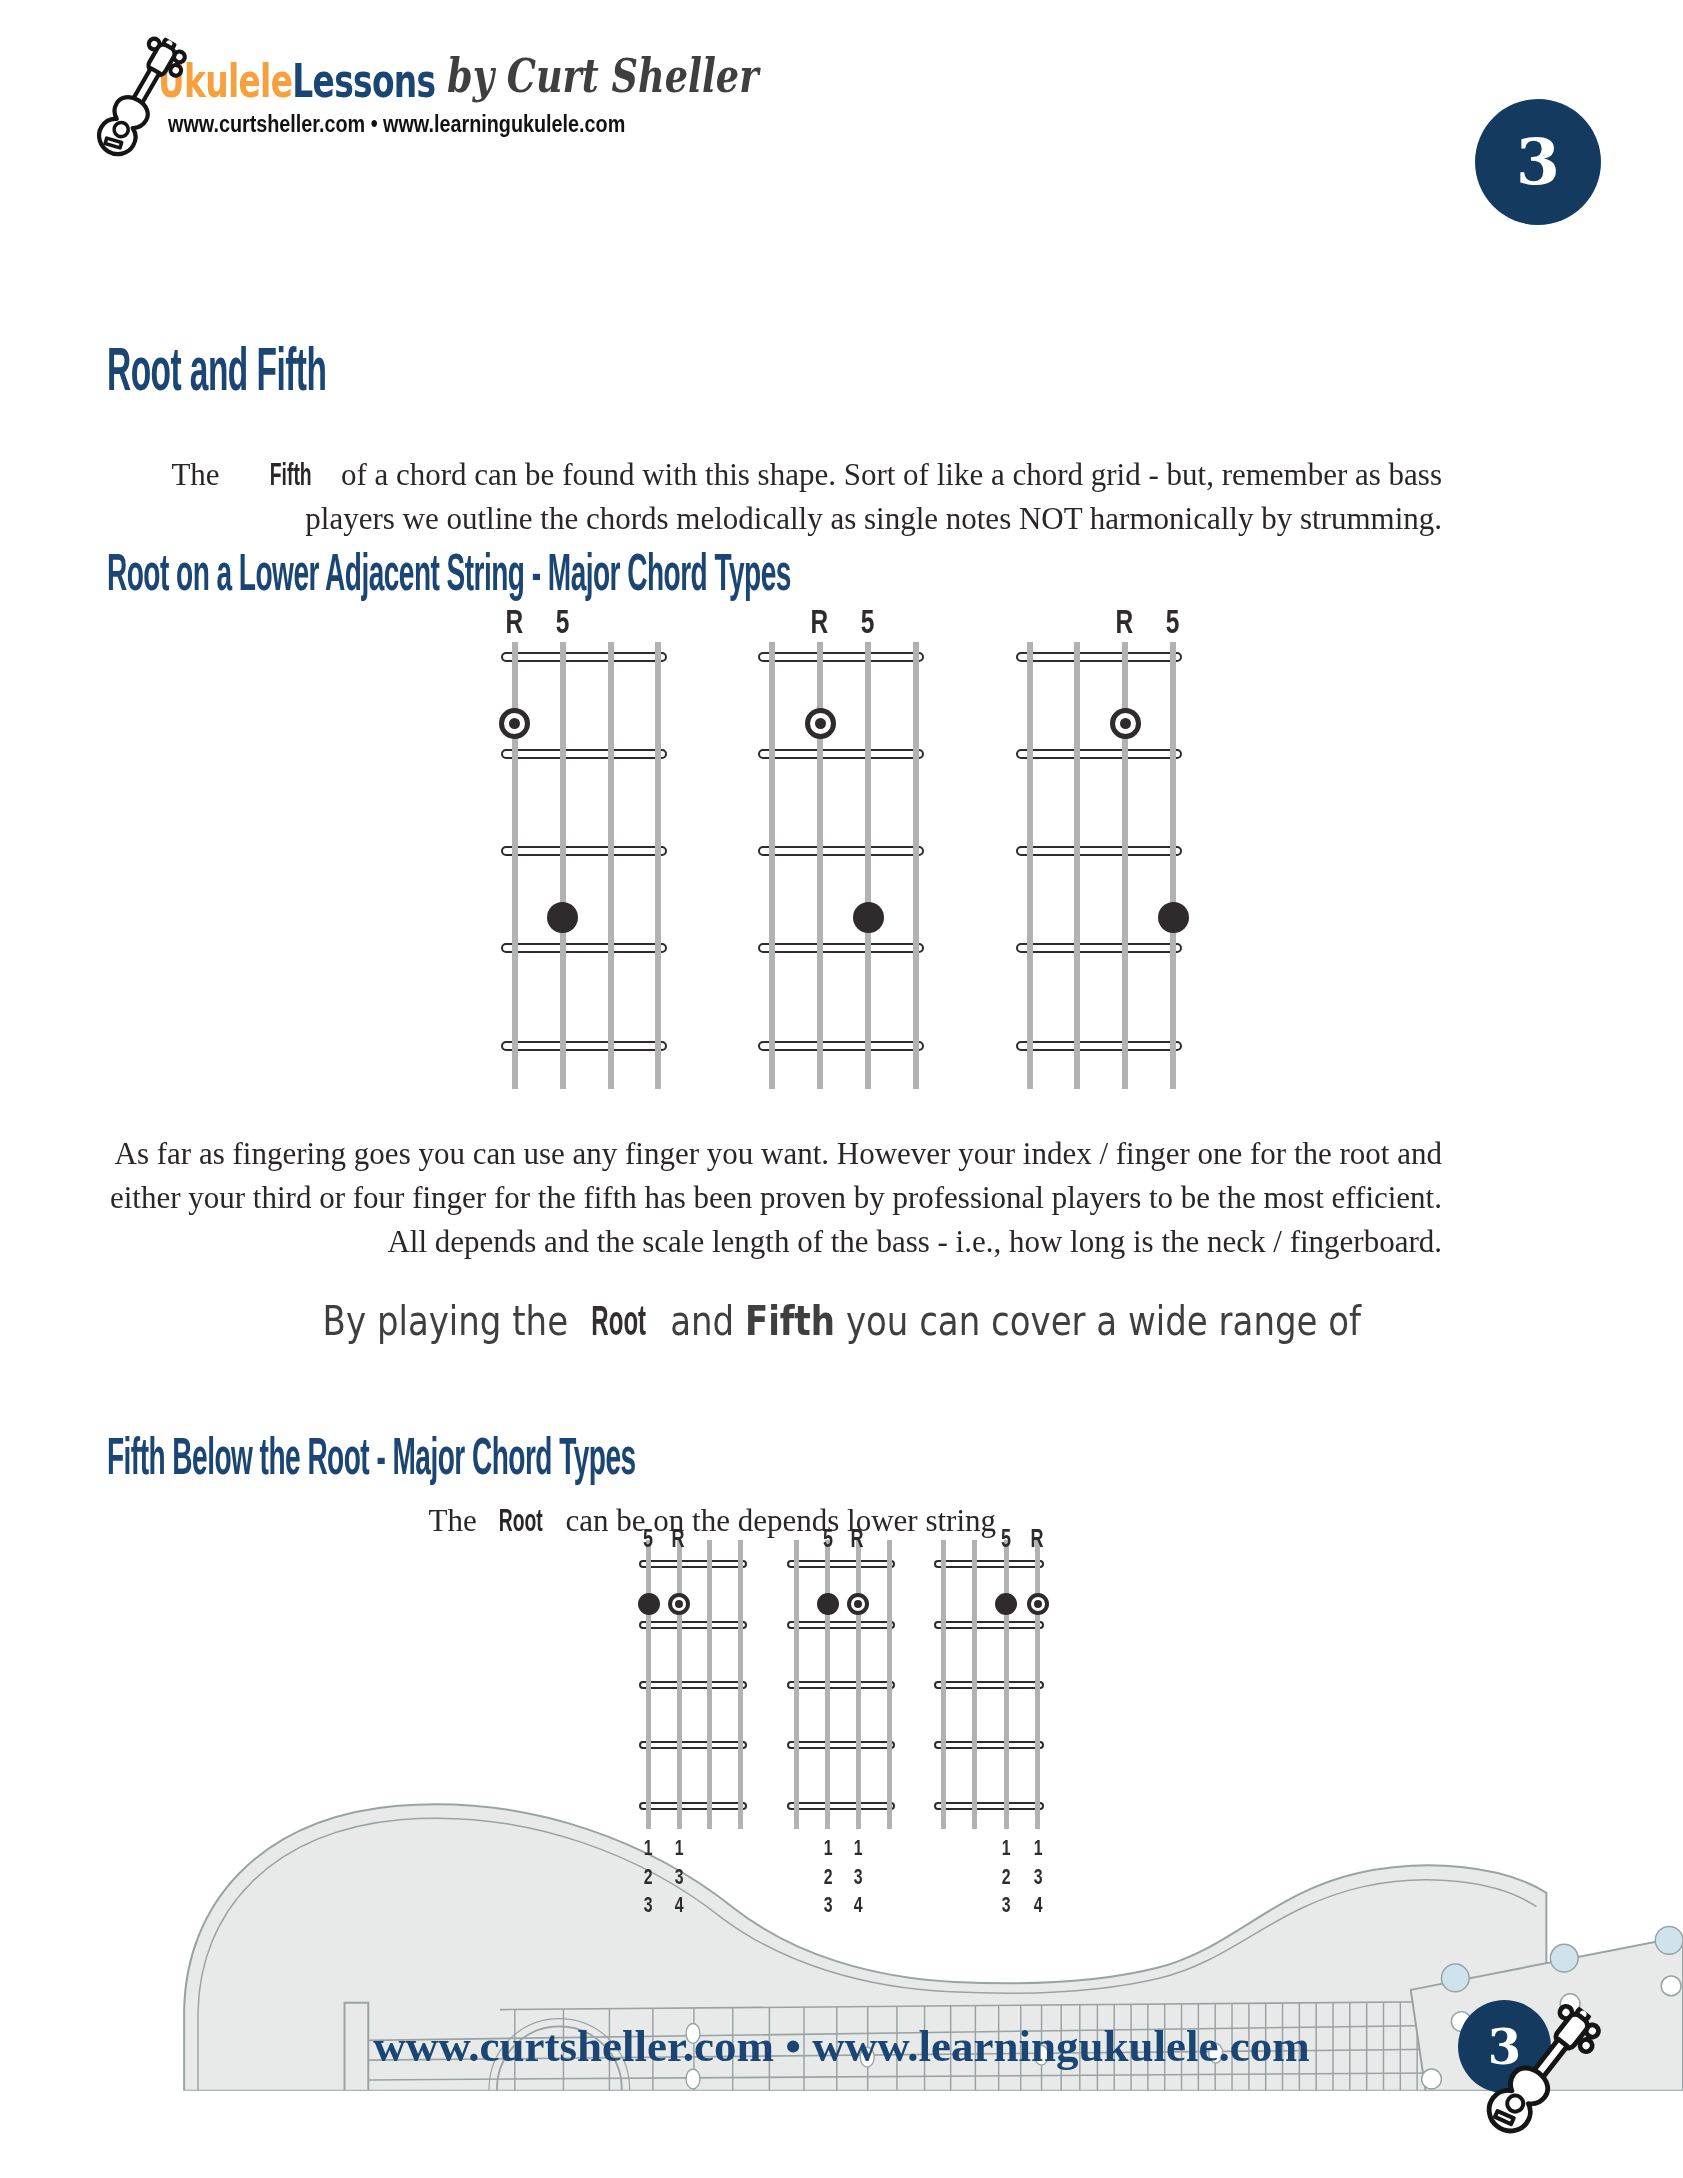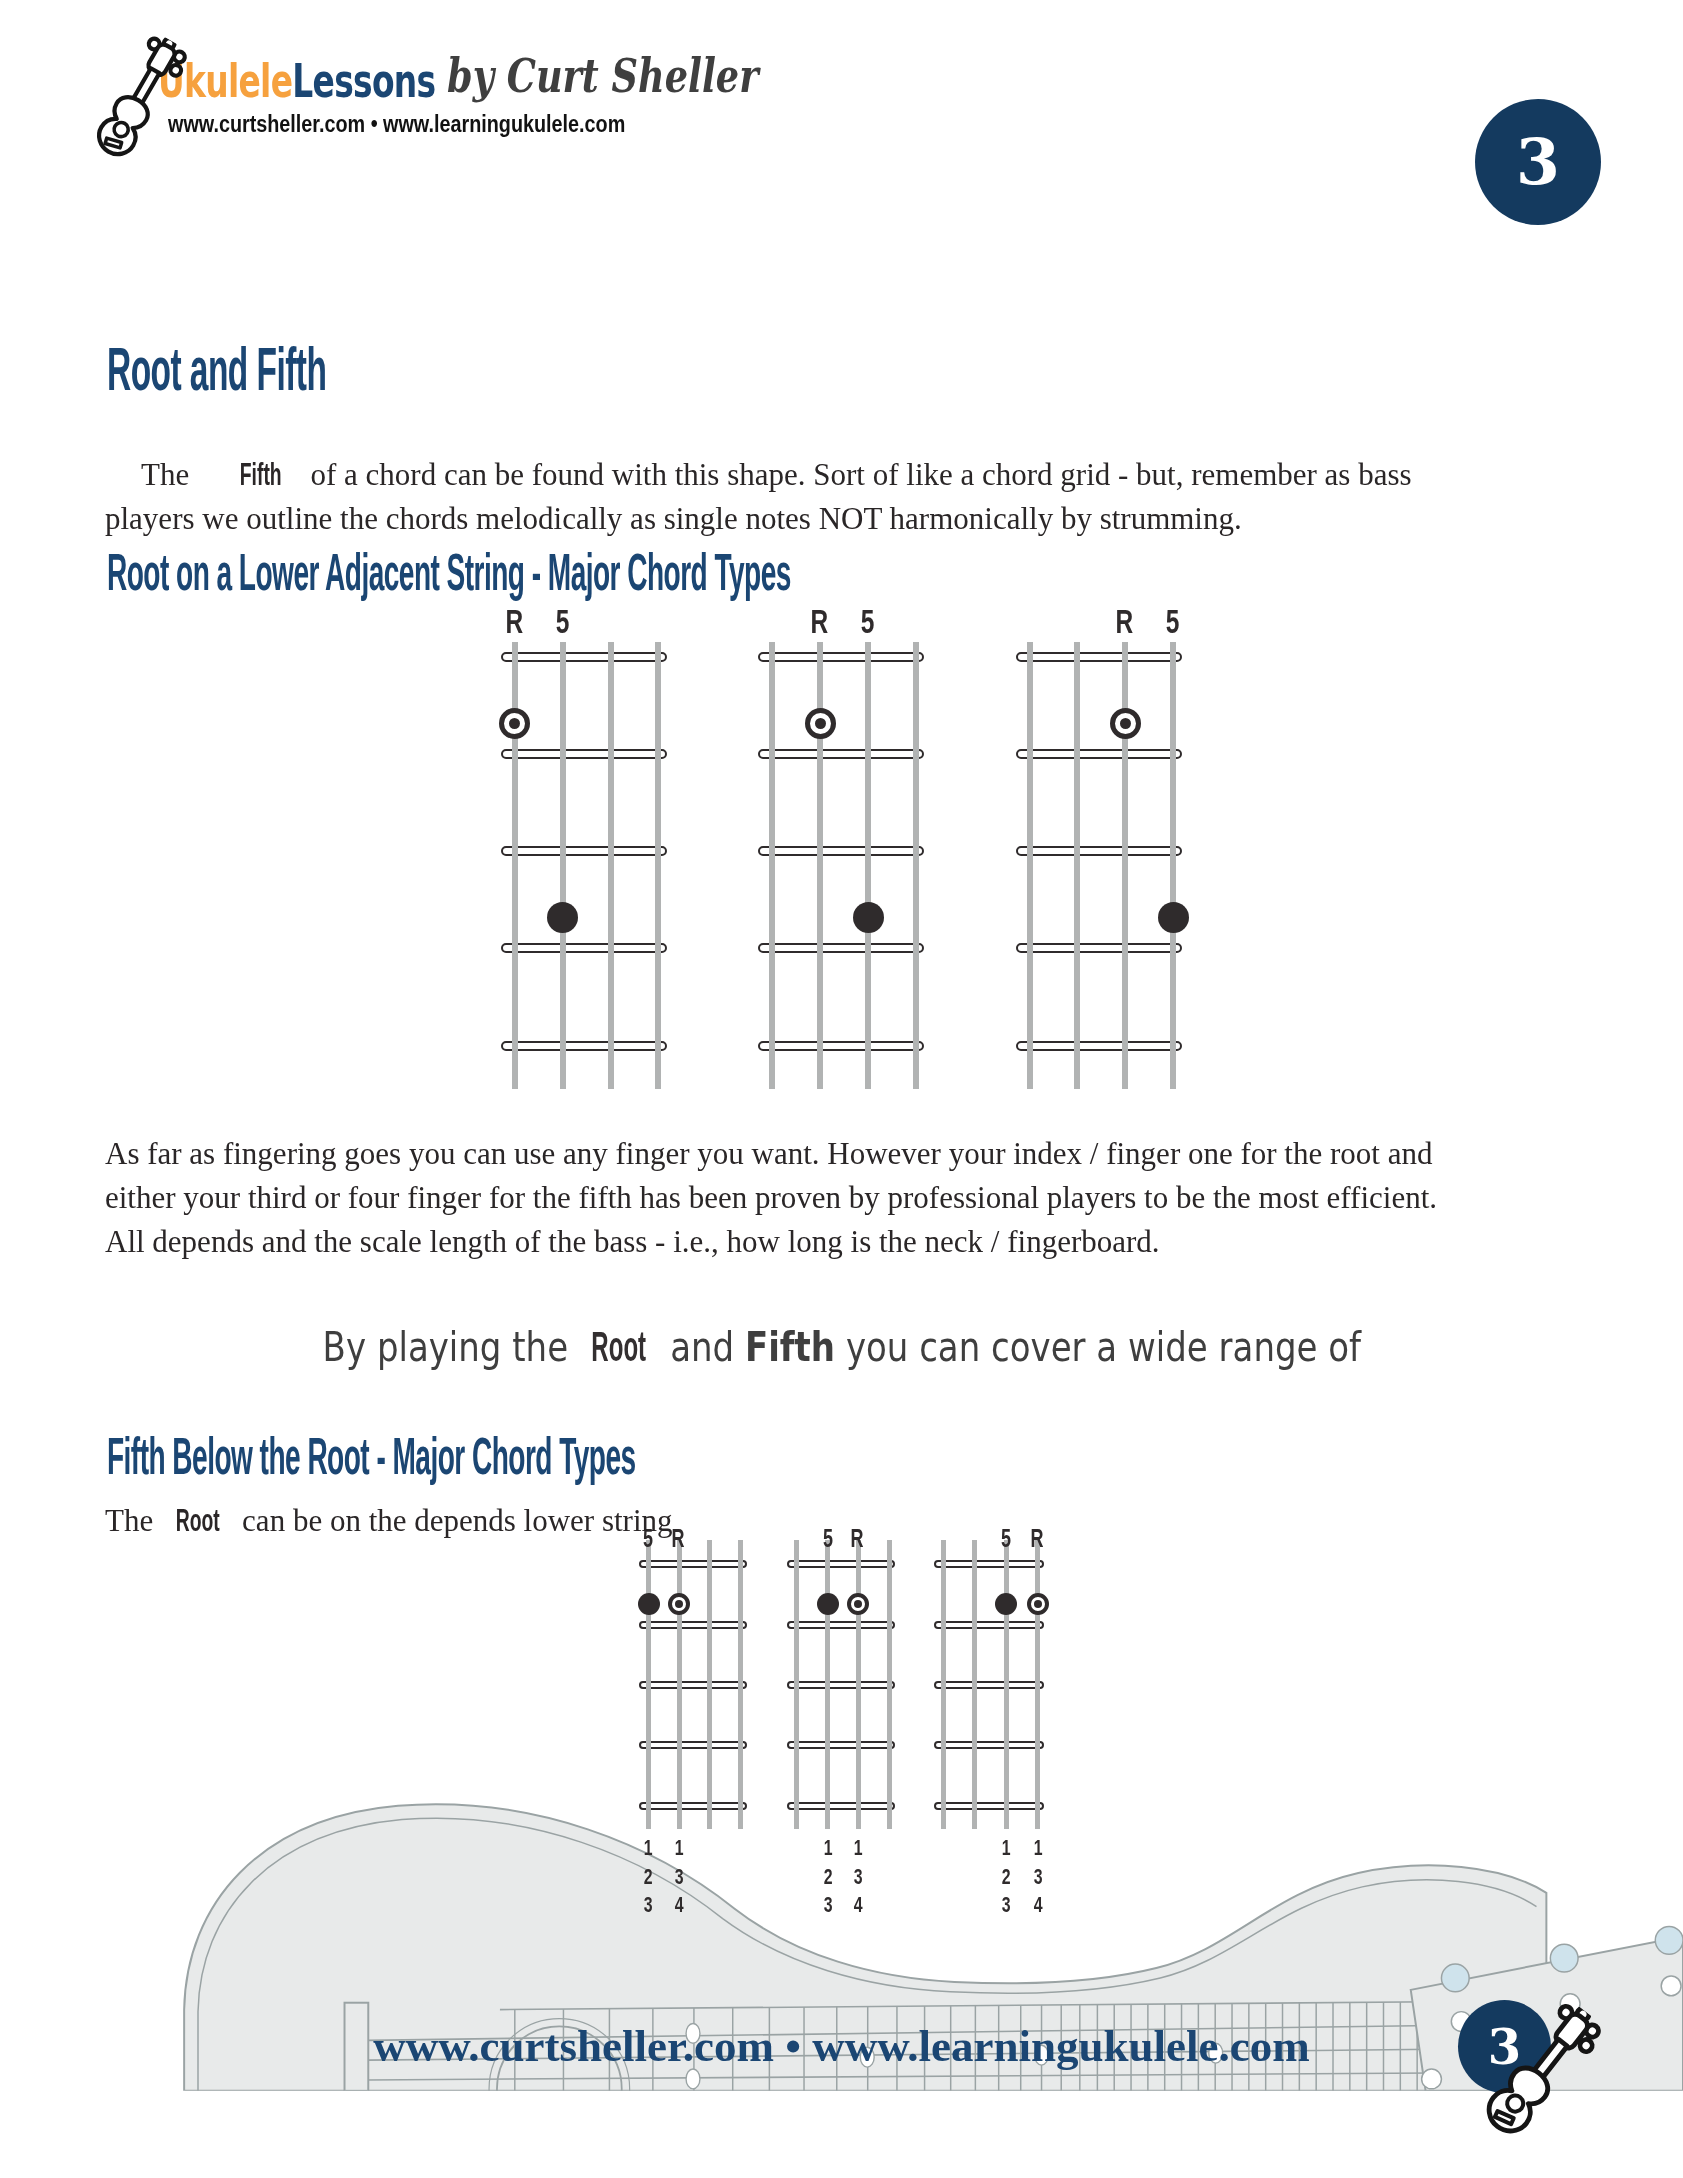--- a/index.html
+++ b/index.html
@@ -25,29 +25,29 @@
   .badge-bottom{left:1458px;top:2000px;width:93px;height:93px;font-size:48px;}
   .uke-icon{position:absolute;z-index:7;}
   
   .cond-h{font-family:"Liberation Sans",sans-serif;font-weight:700;color:#1b4673;
           transform:scaleX(0.54);transform-origin:left top;white-space:nowrap;
           letter-spacing:-1px;line-height:1;}
   .h1{left:107px;top:338px;font-size:62px;}
   .h2a{left:107px;top:546px;font-size:52px;}
   .h2b{left:107px;top:1430px;font-size:52px;}
   .para{position:absolute;left:105px;width:1337px;font-size:31px;line-height:44px;
-        color:#2a2627;z-index:5;}
+        color:#2a2627;z-index:5;text-align:right;}
   .p1{top:421px;text-indent:36px;}
   .p2{top:1101px;}
   .p3{top:1467px;width:891px;}
   .inline-cond{font-family:"Liberation Sans",sans-serif;font-weight:700;display:inline-block;
                transform:scaleX(0.60);transform-origin:center;font-size:1.04em;color:#2a2627;}
   
   .callout{position:absolute;left:0;top:1295px;width:1683px;text-align:center;z-index:5;
-           font-family:"DejaVu Sans",sans-serif;font-size:40px;color:#3f3f3f;line-height:51px;margin-top:26px;}
+           font-family:"DejaVu Sans",sans-serif;font-size:40px;color:#3f3f3f;line-height:51px;}
   .callout-line{white-space:nowrap;}
   .cscale{display:inline-block;transform:scaleX(0.85);transform-origin:center;}
   .callout .b2{font-weight:700;}
   .callout .i1{font-style:italic;}
   .callout .inline-cond{transform:scaleX(0.68);color:#332f30;}
   
   #diagram-layer{position:absolute;inset:0;z-index:4;}
   .fret{position:absolute;background:#ffffff;border:2px solid #2f2b2c;border-radius:6px;
         box-sizing:border-box;}
   .gstring{position:absolute;background:#b1b3b3;}

